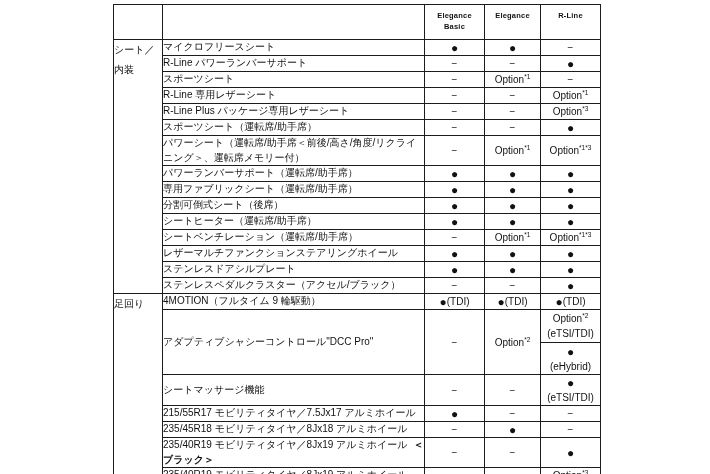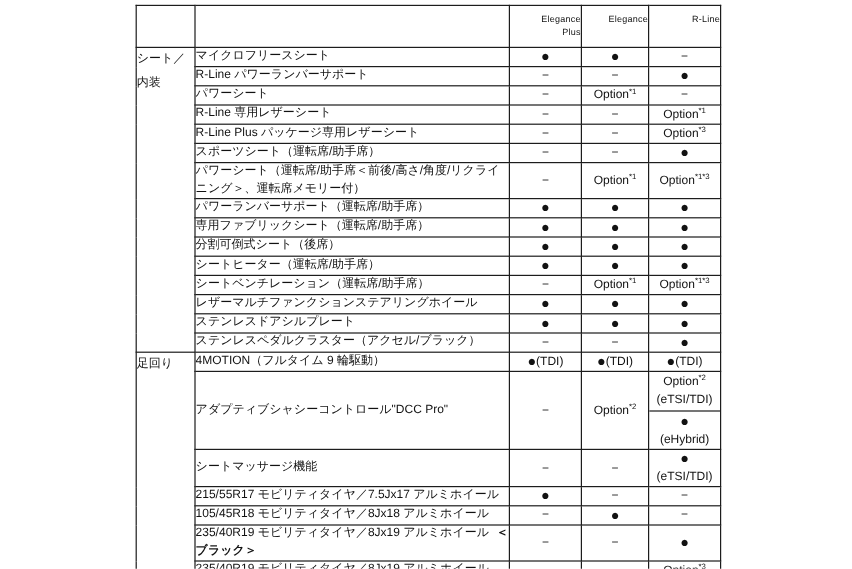--- a/index.html
+++ b/index.html
@@ -33,23 +33,23 @@
     color: #121212;
     background: #ffffff;
     overflow: hidden;
   }
   
   table.spec thead th {
     height: 29px;
     vertical-align: top;
     padding-top: 5px;
     font-size: 7.5px;
-    font-weight: normal;
+    font-weight: bold;
     line-height: 11px;
-    text-align: right;
+    text-align: center;
     letter-spacing: 0.2px;
   }
   
   td.cat {
     vertical-align: top;
     padding: 3px 2px 0 7px;
     line-height: 20px;
     font-size: 9.5px;
     margin-left: 34px;
   }
@@ -113,21 +113,21 @@
       <col style="width:60px">
       <col style="width:56px">
       <col style="width:60px">
     </colgroup>
     <thead>
       <tr>
         <th></th>
         <th></th>
         <th>
           <div>Elegance</div>
-          <div>Plus</div>
+          <div>Basic</div>
         </th>
         <th>
           <div>Elegance</div>
         </th>
         <th>
           <div>R-Line</div>
         </th>
       </tr>
     </thead>
     <tbody id="spec-body">
@@ -153,21 +153,21 @@
             <div class="vline">−</div>
           </td>
           <td class="val">
             <div class="vline">−</div>
           </td>
           <td class="val">
             <div class="vline"><span class="dot">●</span></div>
           </td>
         </tr>
         <tr>
-          <td class="feat">パワーシート</td>
+          <td class="feat">スポーツシート</td>
           <td class="val">
             <div class="vline">−</div>
           </td>
           <td class="val">
             <div class="vline">Option<sup>*1</sup></div>
           </td>
           <td class="val">
             <div class="vline">−</div>
           </td>
         </tr>
@@ -368,21 +368,21 @@
             <div class="vline"><span class="dot">●</span></div>
           </td>
           <td class="val">
             <div class="vline">−</div>
           </td>
           <td class="val">
             <div class="vline">−</div>
           </td>
         </tr>
         <tr>
-          <td class="feat">105/45R18 モビリティタイヤ／8Jx18 アルミホイール</td>
+          <td class="feat">235/45R18 モビリティタイヤ／8Jx18 アルミホイール</td>
           <td class="val">
             <div class="vline">−</div>
           </td>
           <td class="val">
             <div class="vline"><span class="dot">●</span></div>
           </td>
           <td class="val">
             <div class="vline">−</div>
           </td>
         </tr>

